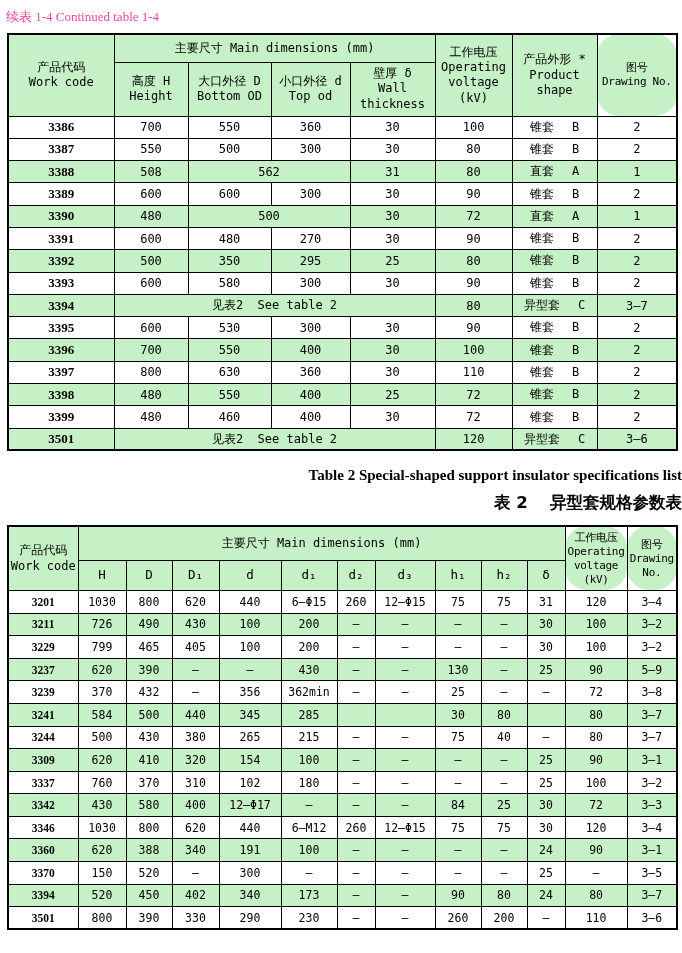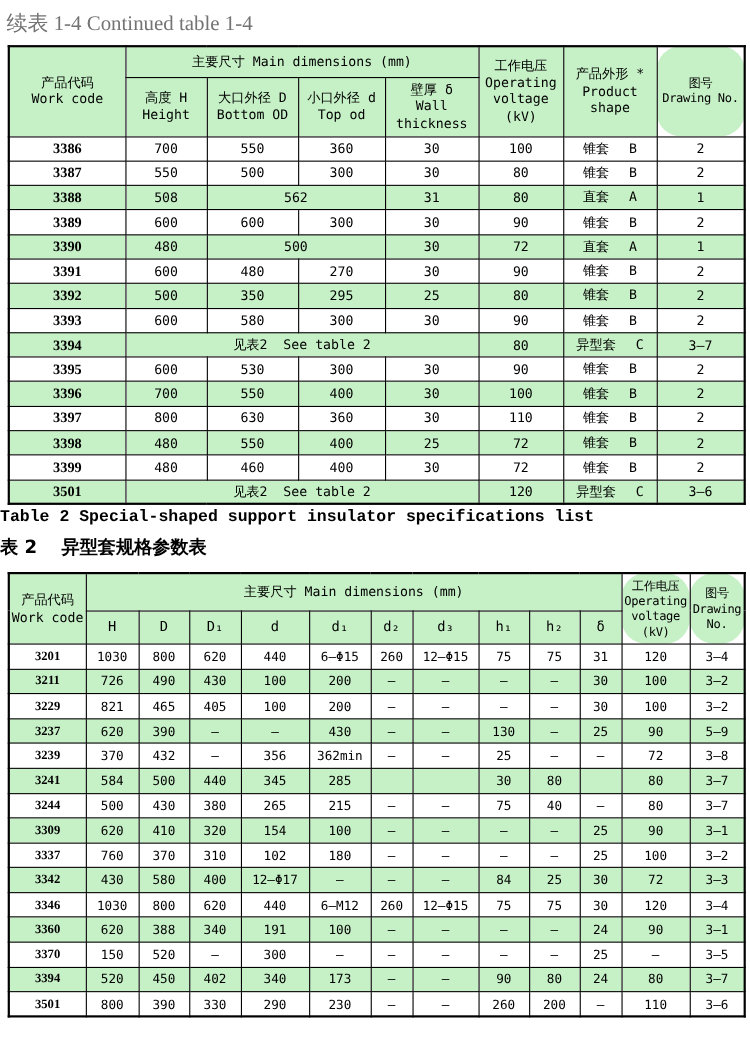--- a/index.html
+++ b/index.html
@@ -5,21 +5,21 @@
   :root { --green:#c6f0c6; --border:#000; }
   * { box-sizing:border-box; }
   html,body { margin:0; padding:0; }
   body {
     width:682px; height:953px; background:#ffffff; color:#000;
     font-family:"DejaVu Sans Mono", monospace; overflow:hidden;
   }
   .top-caption {
     margin:8px 0 7px 6px;
     font-family:"Liberation Serif", serif;
-    font-size:19px; color:#737373;
+    font-size:13px; color:#ec4899;
   }
   table {
     border-collapse:collapse; table-layout:fixed;
     margin-left:7px; width:669px;
     border:2px solid var(--border);
   }
   th, td {
     border:1px solid var(--border);
     text-align:center; vertical-align:middle;
     padding:0 1px; overflow:hidden;
@@ -37,26 +37,26 @@
   .t2 tbody td { height:22.6px; font-size:11.5px; }
   td.code {
     font-family:Liberation Serif, serif;
     font-weight:bold; font-size:13px;
   }
   tr.green td { background:var(--green); }
   td.shape-cell .shape-wrap {
     display:inline-flex; gap:18px; align-items:baseline; justify-content:flex-start;
   }
   .cap2en {
-    margin-top:3px; text-align:left;
-    font-family:Liberation Mono, monospace;
+    margin-top:16px; text-align:right;
+    font-family:Liberation Serif, serif;
     font-weight:bold; font-size:15px;
   }
   .cap2zh {
-    margin:8px 0 11px; text-align:left;
+    margin:8px 0 11px; text-align:right;
     font-family:"DejaVu Sans", sans-serif;
     font-weight:bold; font-size:16.5px;
   }
 </style>
 </head>
 <body>
 
 <div>
 
   <div class="top-caption">续表 1-4    Continued table 1-4</div>
@@ -316,21 +316,21 @@
           <td>—</td>
           <td>—</td>
           <td>—</td>
           <td>—</td>
           <td>30</td>
           <td>100</td>
           <td>3—2</td>
         </tr>
         <tr>
           <td class="code">3229</td>
-          <td>821</td>
+          <td>799</td>
           <td>465</td>
           <td>405</td>
           <td>100</td>
           <td>200</td>
           <td>—</td>
           <td>—</td>
           <td>—</td>
           <td>—</td>
           <td>30</td>
           <td>100</td>

